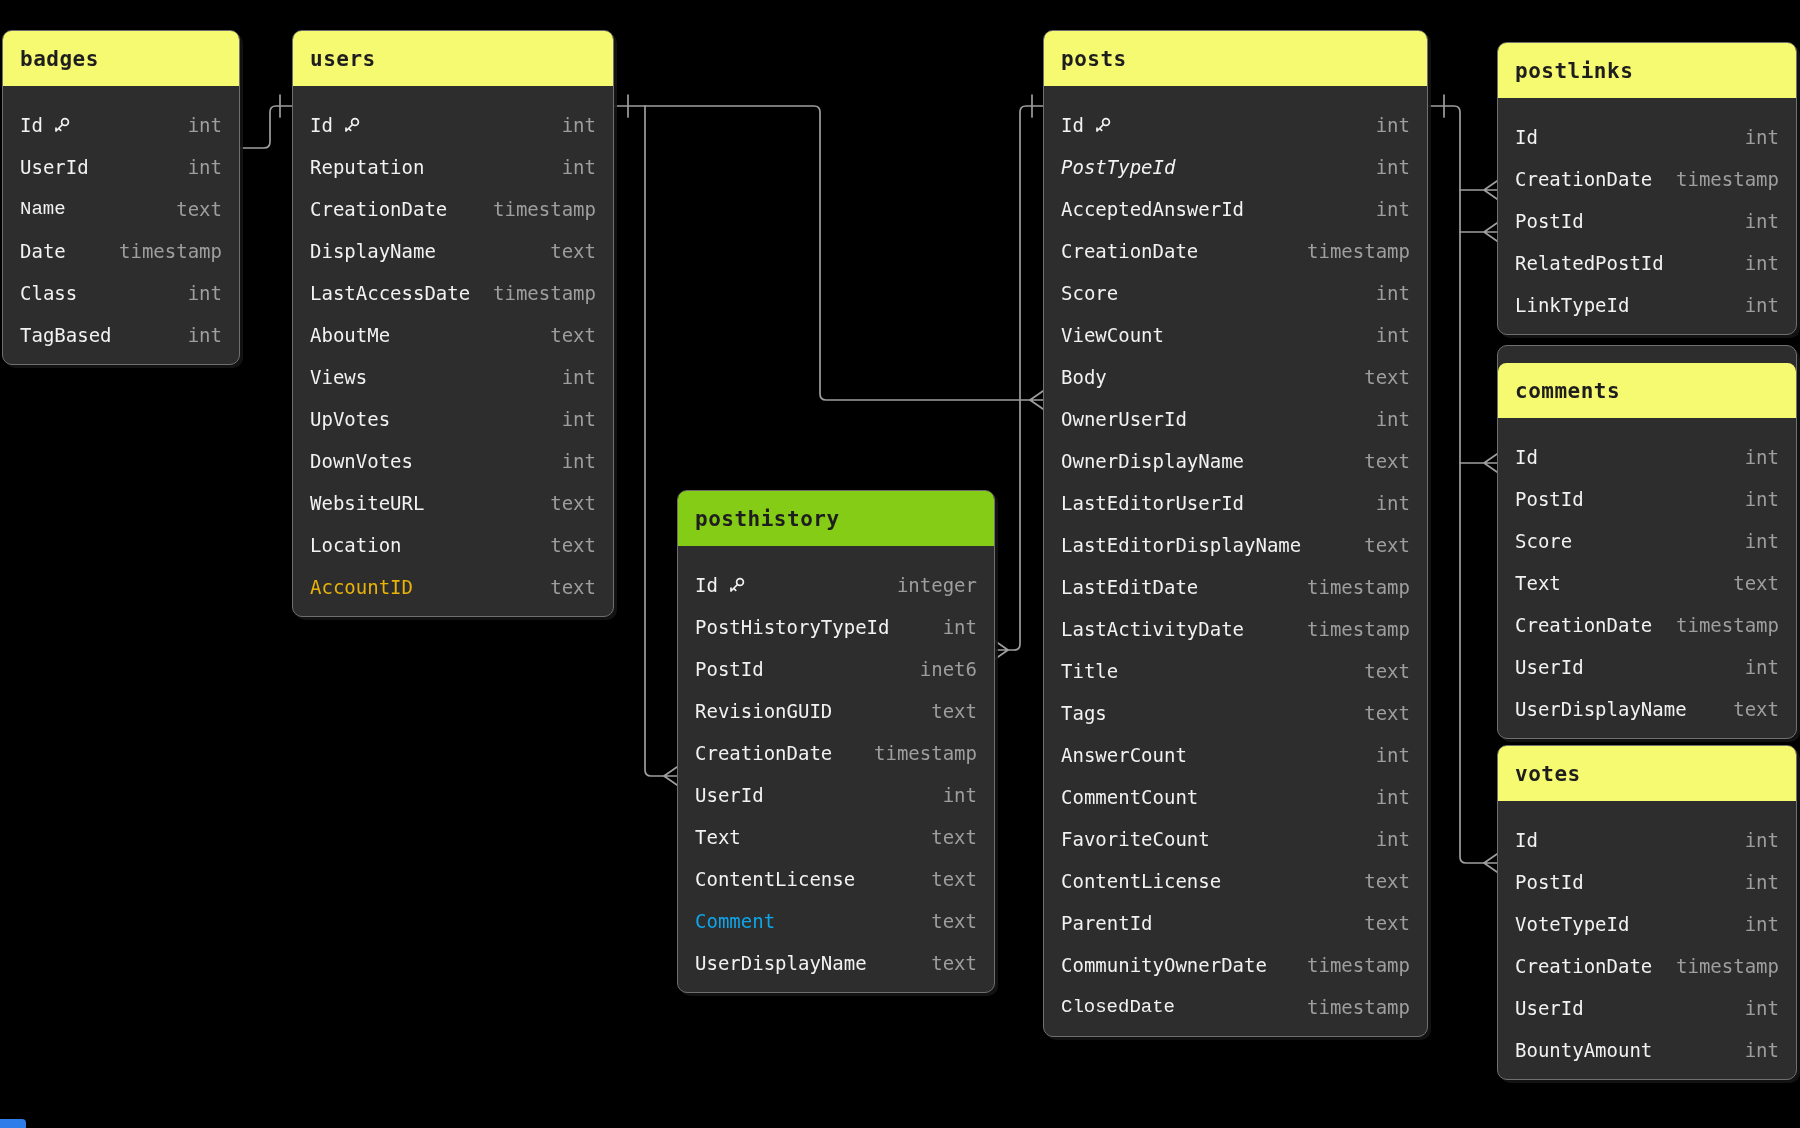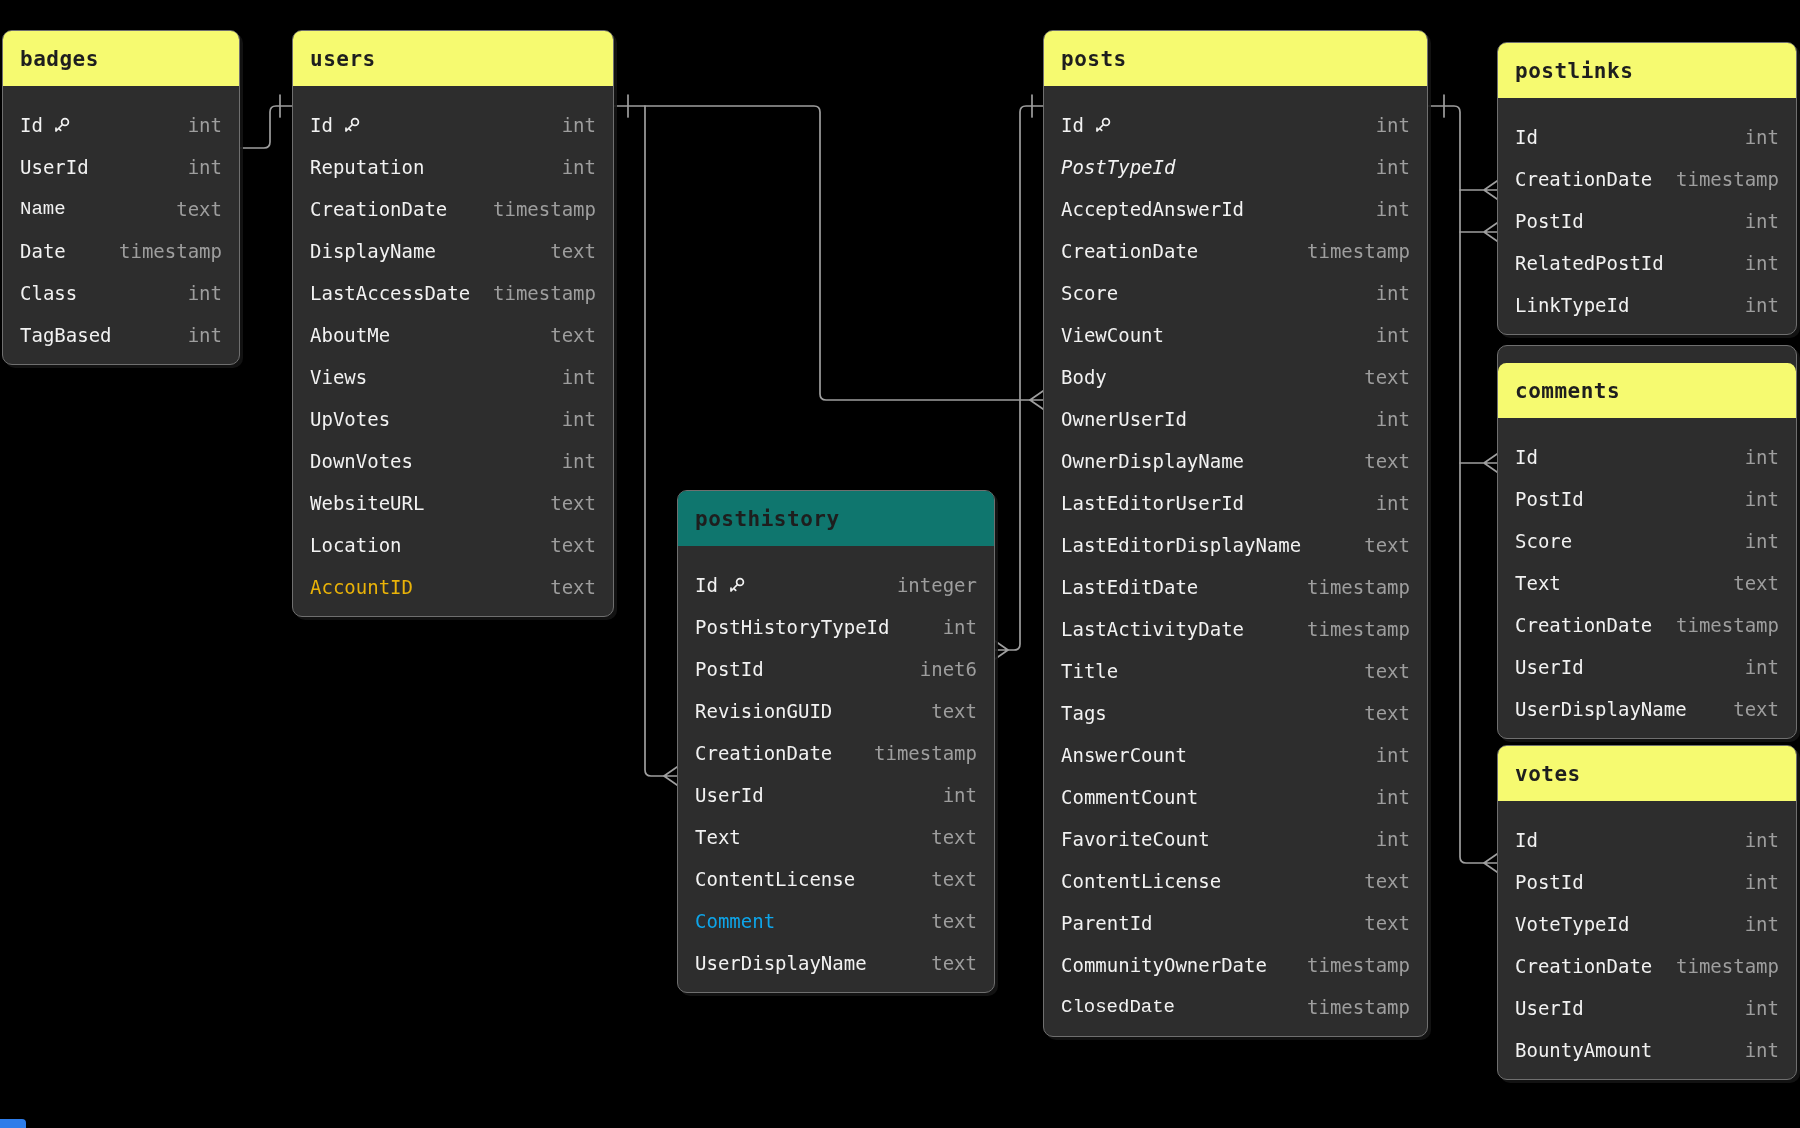--- a/index.html
+++ b/index.html
@@ -208,21 +208,21 @@
           </div>
           <div class="db-row">
             <span class="field-name">
               <span style="color: #eab308;">AccountID</span>
             </span>
             <span class="field-type" style="color: rgb(158, 158, 158);">text</span>
           </div>
         </div>
       </div>
       <div class="db-table" style="left: 677px; top: 490px; width: 318px; background: rgb(45, 45, 45);">
-        <div class="db-table-header" style="background: #0f766e;">
+        <div class="db-table-header" style="background: #84cc16;">
           <span>posthistory</span>
         </div>
         <div class="db-rows">
           <div class="db-row">
             <span class="field-name">
               <span style="color: rgb(242, 242, 242);">Id</span>
               <span class="key-icon">
                 <svg width="19" height="19" viewBox="0 0 19 19" fill="none" stroke="#f2f2f2" stroke-width="1.7" stroke-linecap="round">
                   <circle cx="13" cy="6" r="3.4"></circle>
                   <path d="M 10.5 8.5 L 4 15 M 4 15 v -3 M 6.7 12.3 l 2 2"></path>

